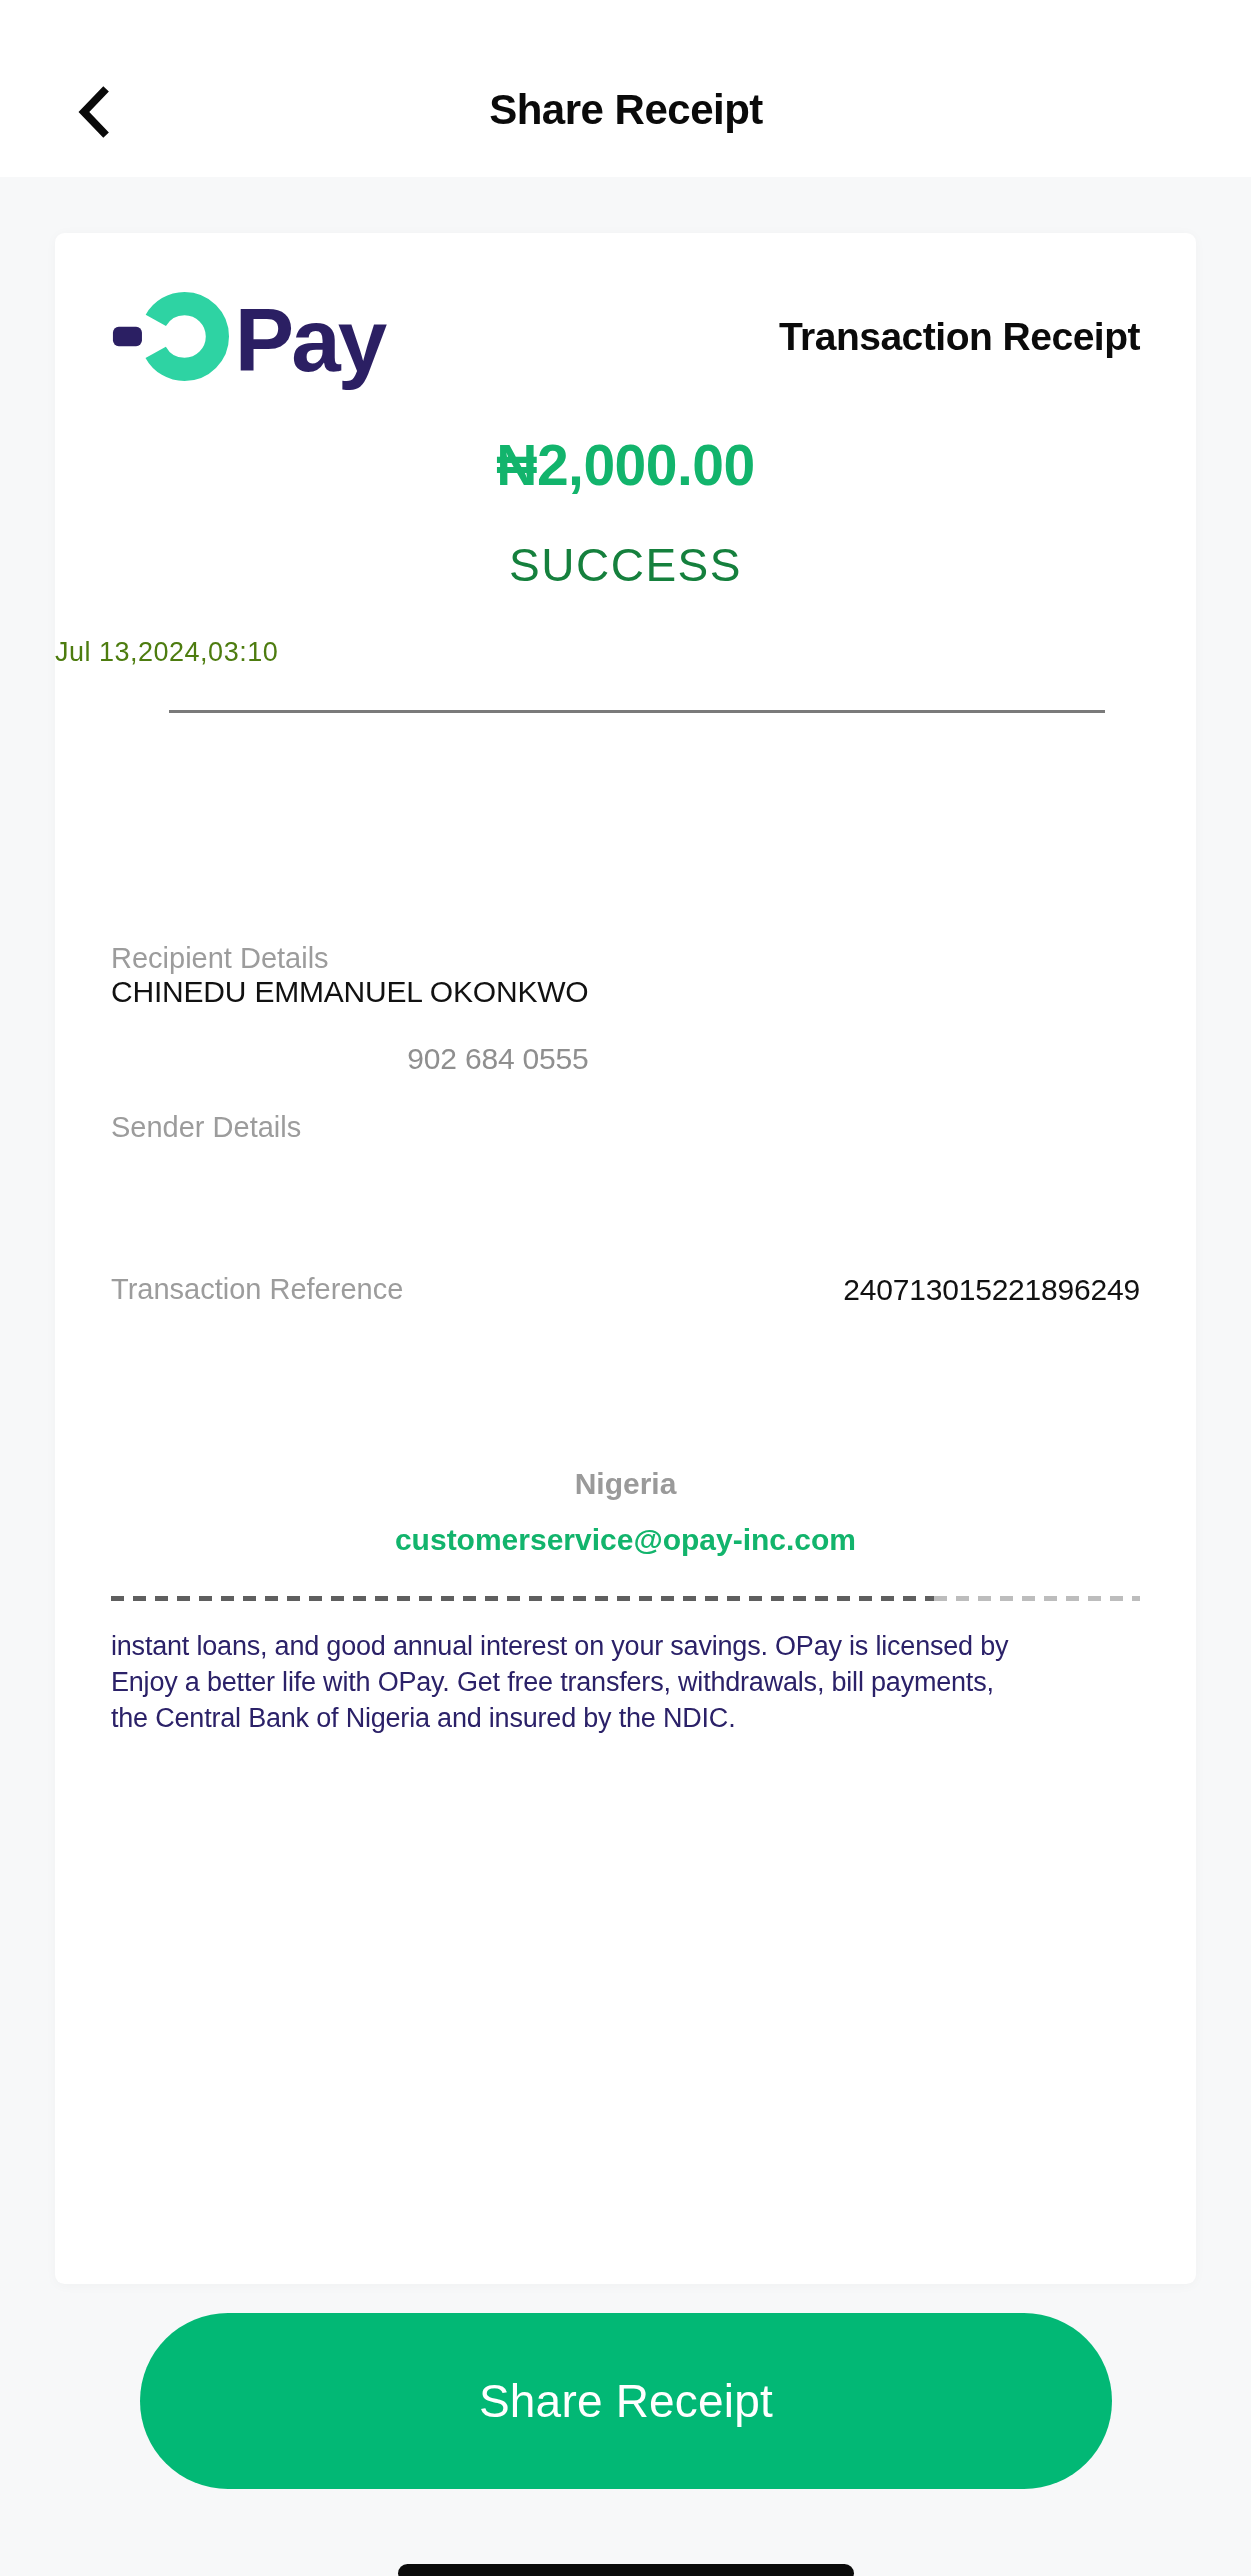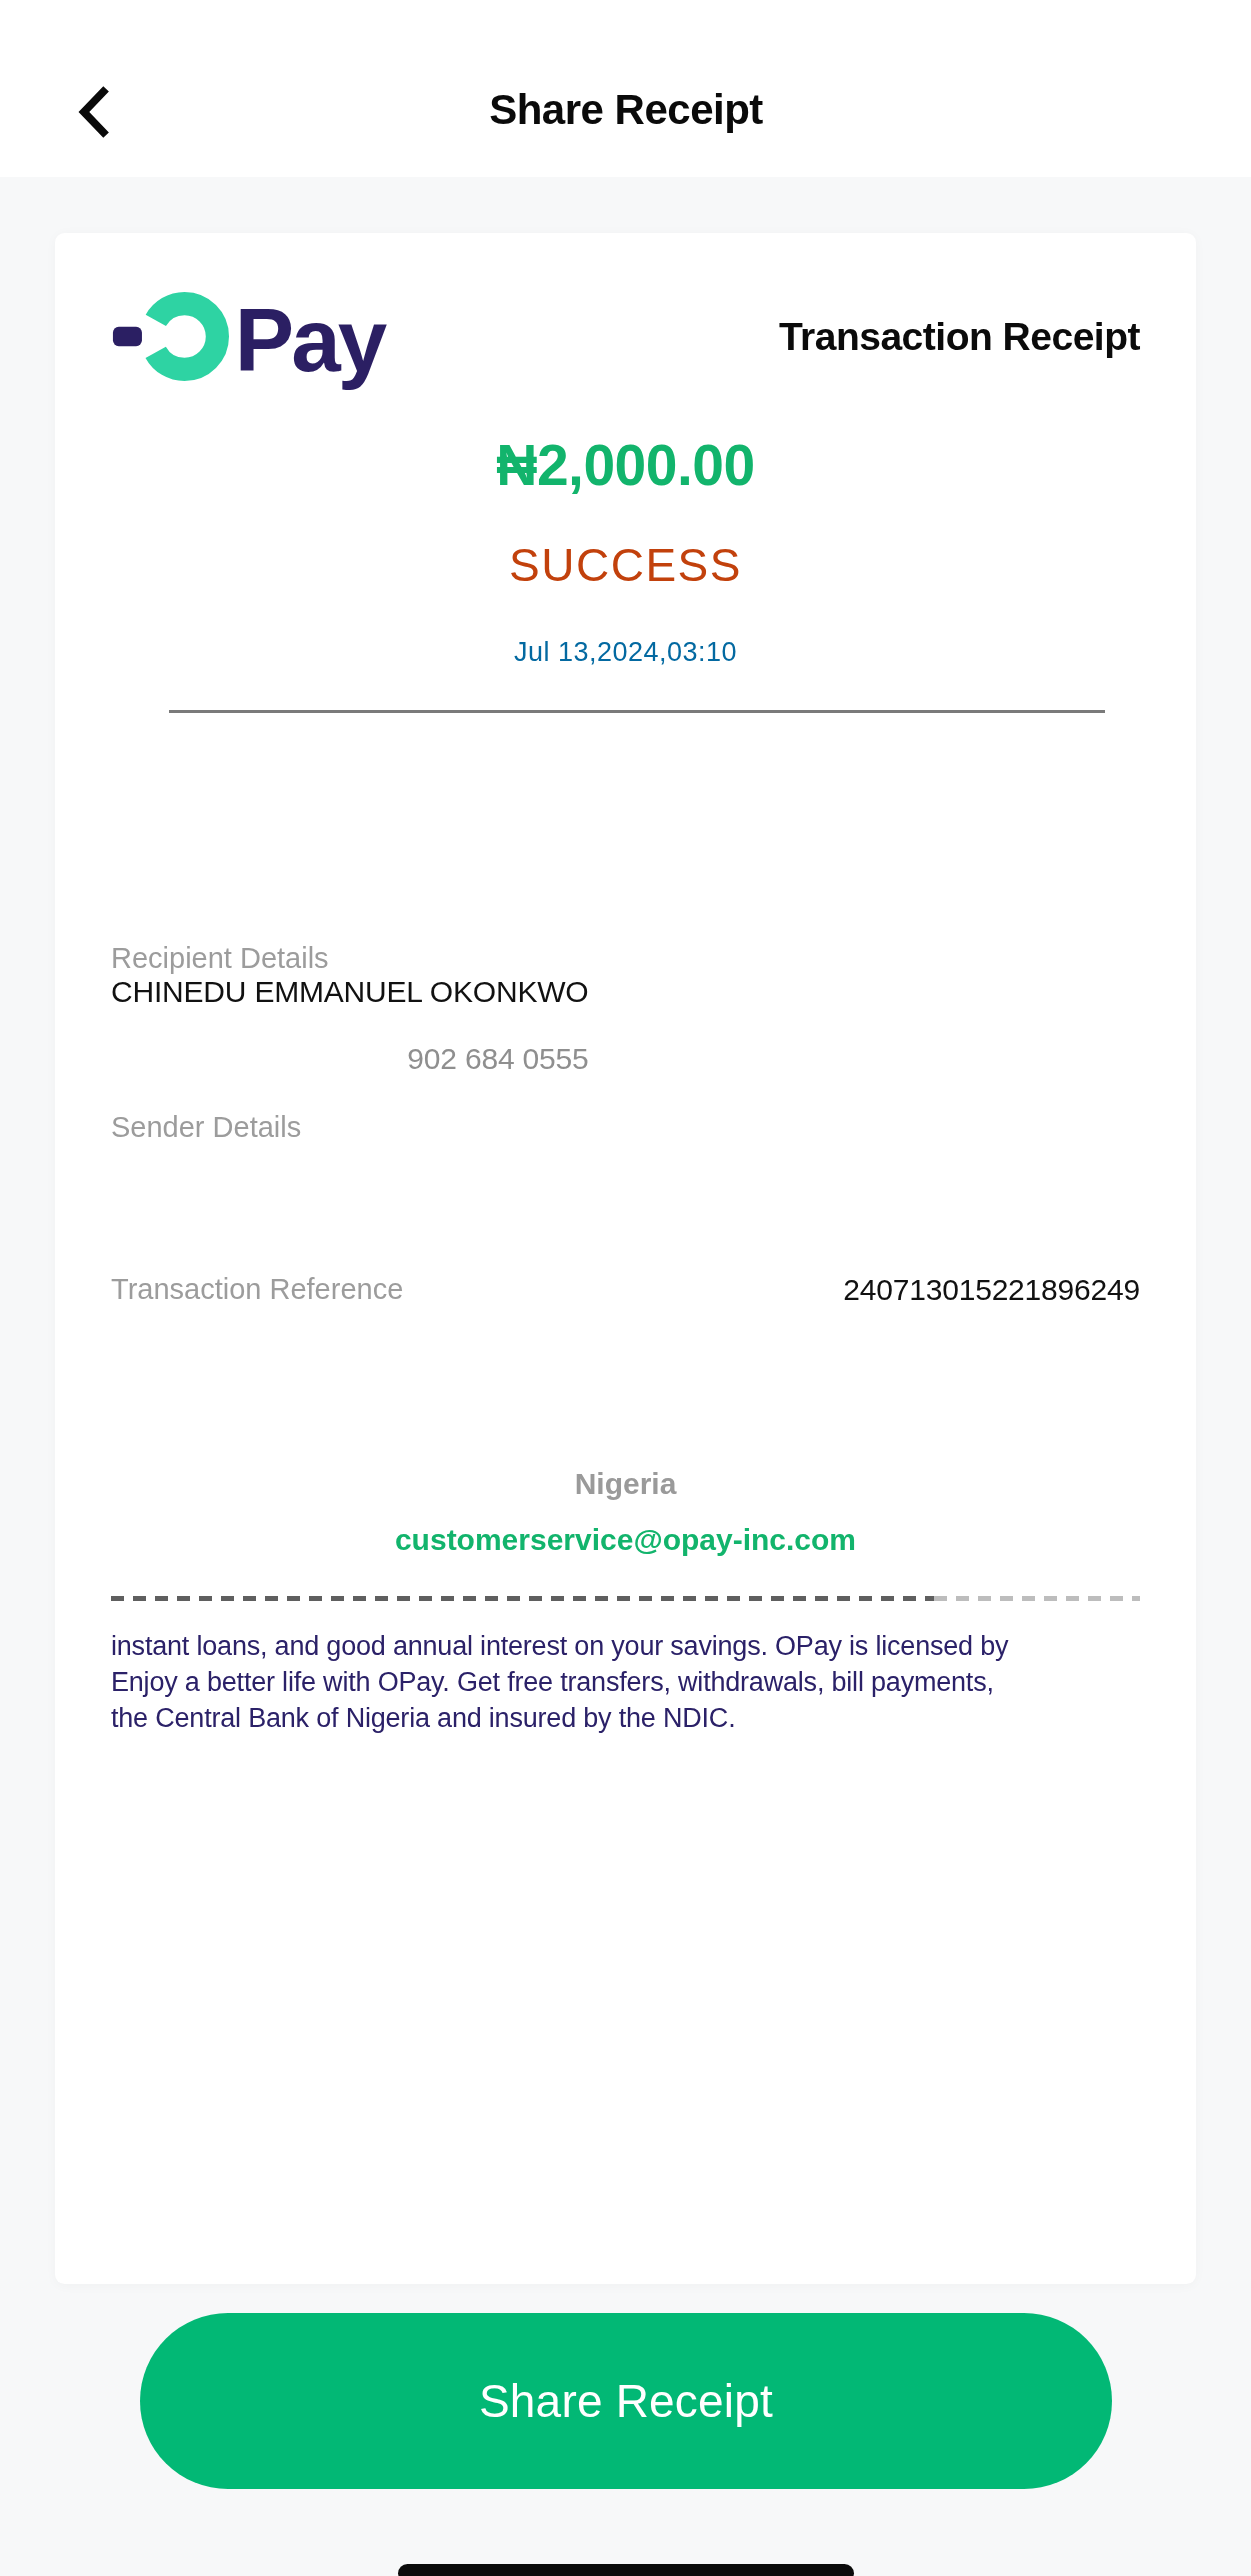--- a/index.html
+++ b/index.html
@@ -87,29 +87,29 @@
     font-weight: bold;
     color: #12b46c;
     letter-spacing: -0.5px;
   }
   .status {
     position: absolute;
     top: 305px; left: 0; right: 0;
     text-align: center;
     font-size: 46px;
     font-weight: normal;
-    color: #c2410c;
+    color: #15803d;
     letter-spacing: 1.5px;
   }
   .datetime {
     position: absolute;
     top: 404px; left: 0; right: 0;
-    text-align: center;
+    text-align: left;
     font-size: 27px;
-    color: #0369a1;
+    color: #4d7c0f;
     letter-spacing: 0.5px;
   }
 
   .divider-solid {
     position: absolute;
     top: 477px; left: 114px;
     width: 936px; height: 2.9px;
     background: #7a7a7a;
   }
 

